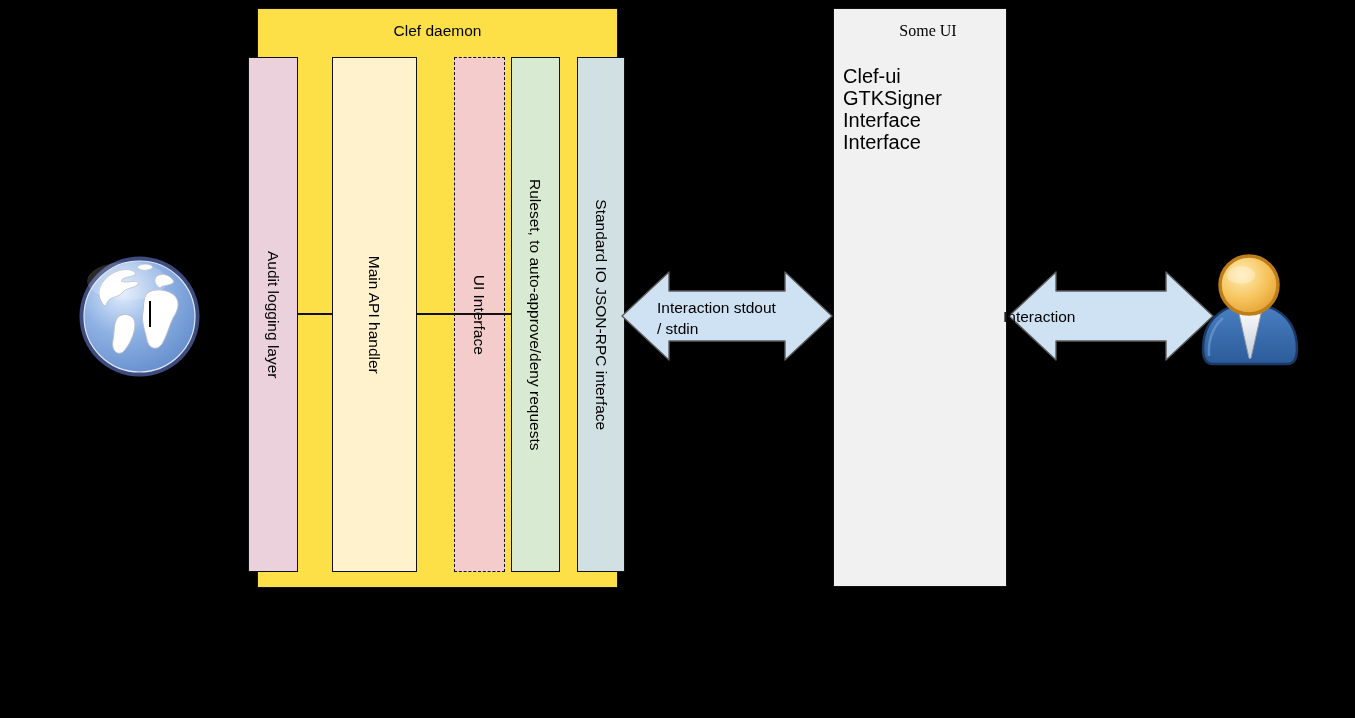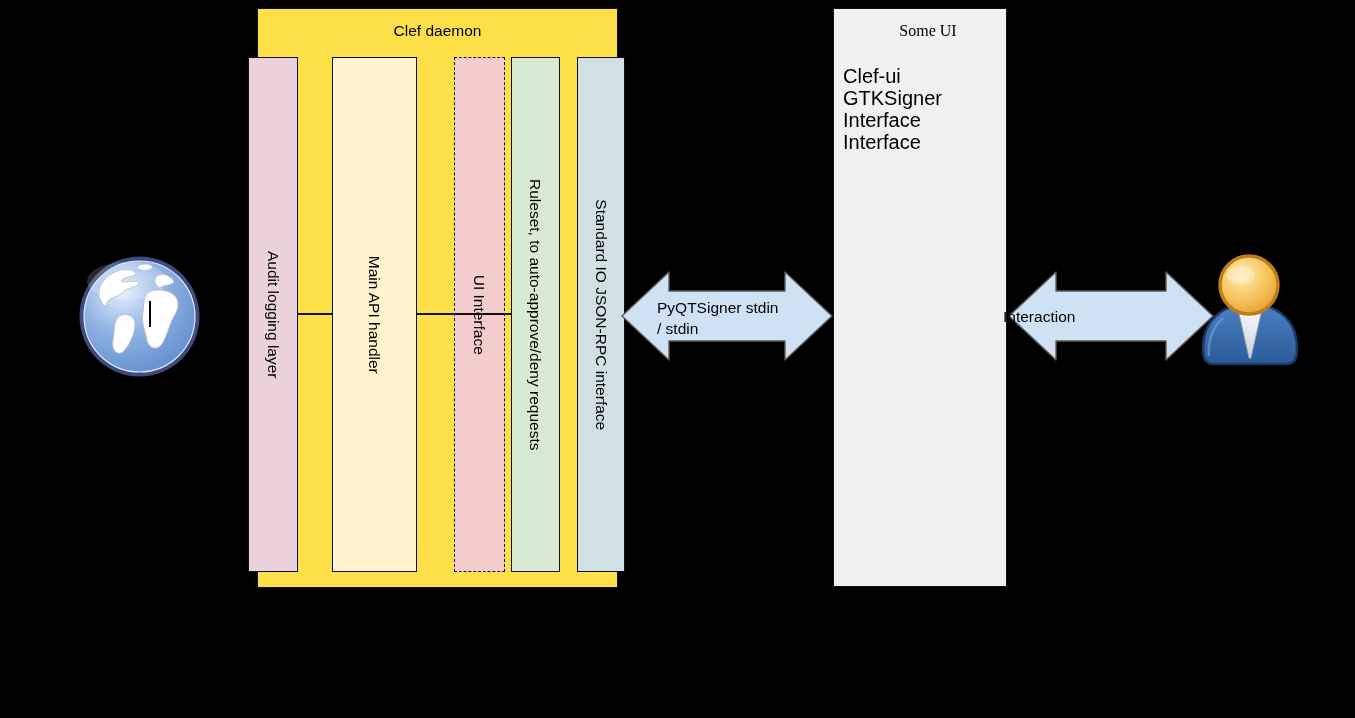--- a/index.html
+++ b/index.html
@@ -120,21 +120,21 @@
       <div>GTKSigner</div>
       <div>Interface</div>
       <div>Interface</div>
     </div>
   </div>
 
   <svg class="arrow-svg arrow-left-svg" width="212" height="92" viewBox="0 0 212 92">
     <path d="M1,46 L48,2 L48,21 L164,21 L164,2 L211,46 L164,90 L164,71 L48,71 L48,90 Z" fill="#cfe2f3" stroke="#5b5b5b" stroke-width="1.4" stroke-linejoin="round"></path>
   </svg>
   <div class="arrow-label arrow-left-label">
-    <div>PyQTSigner stdin</div>
+    <div>Interaction stdout</div>
     <div>/ stdin</div>
   </div>
 
   <svg class="arrow-svg arrow-right-svg" width="206" height="92" viewBox="0 0 206 92">
     <path d="M1,46 L48,2 L48,21 L158,21 L158,2 L205,46 L158,90 L158,71 L48,71 L48,90 Z" fill="#cfe2f3" stroke="#5b5b5b" stroke-width="1.4" stroke-linejoin="round"></path>
   </svg>
   <div class="arrow-label arrow-right-label">
     <div>Interaction</div>
   </div>
 

